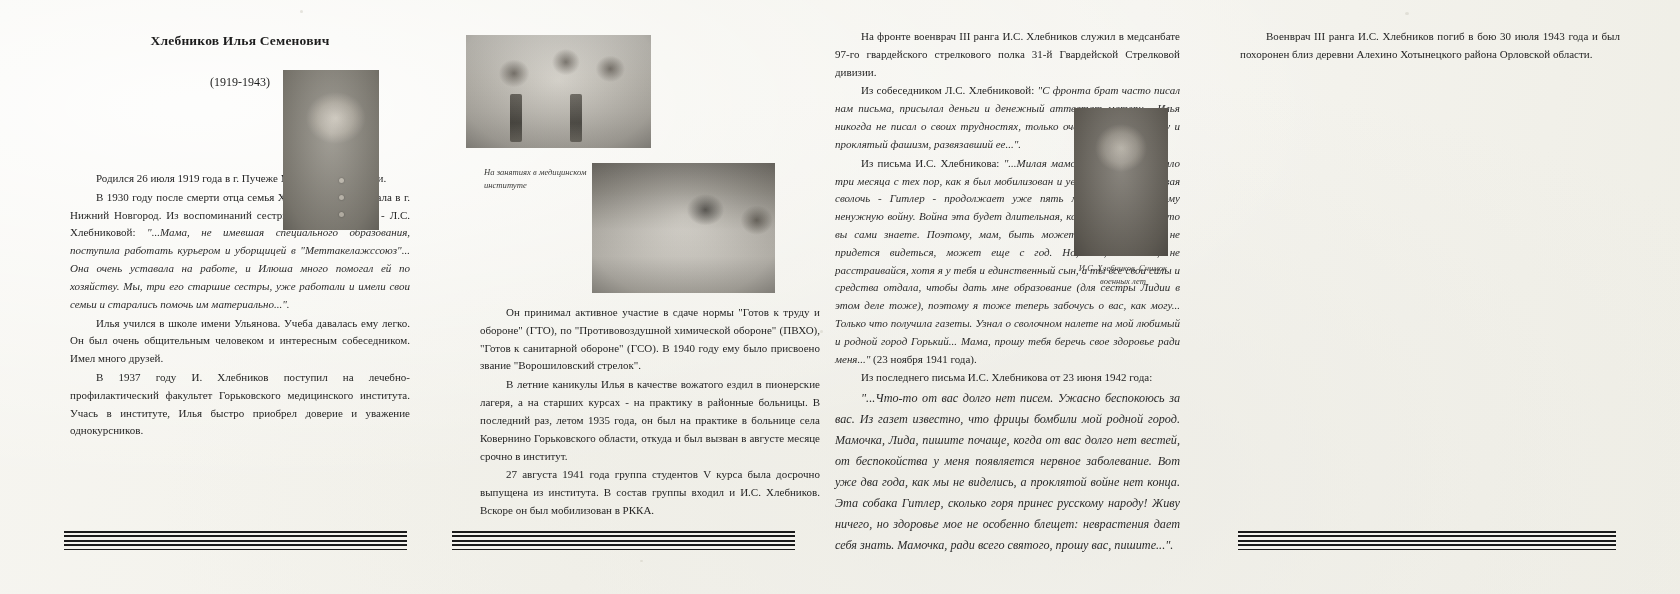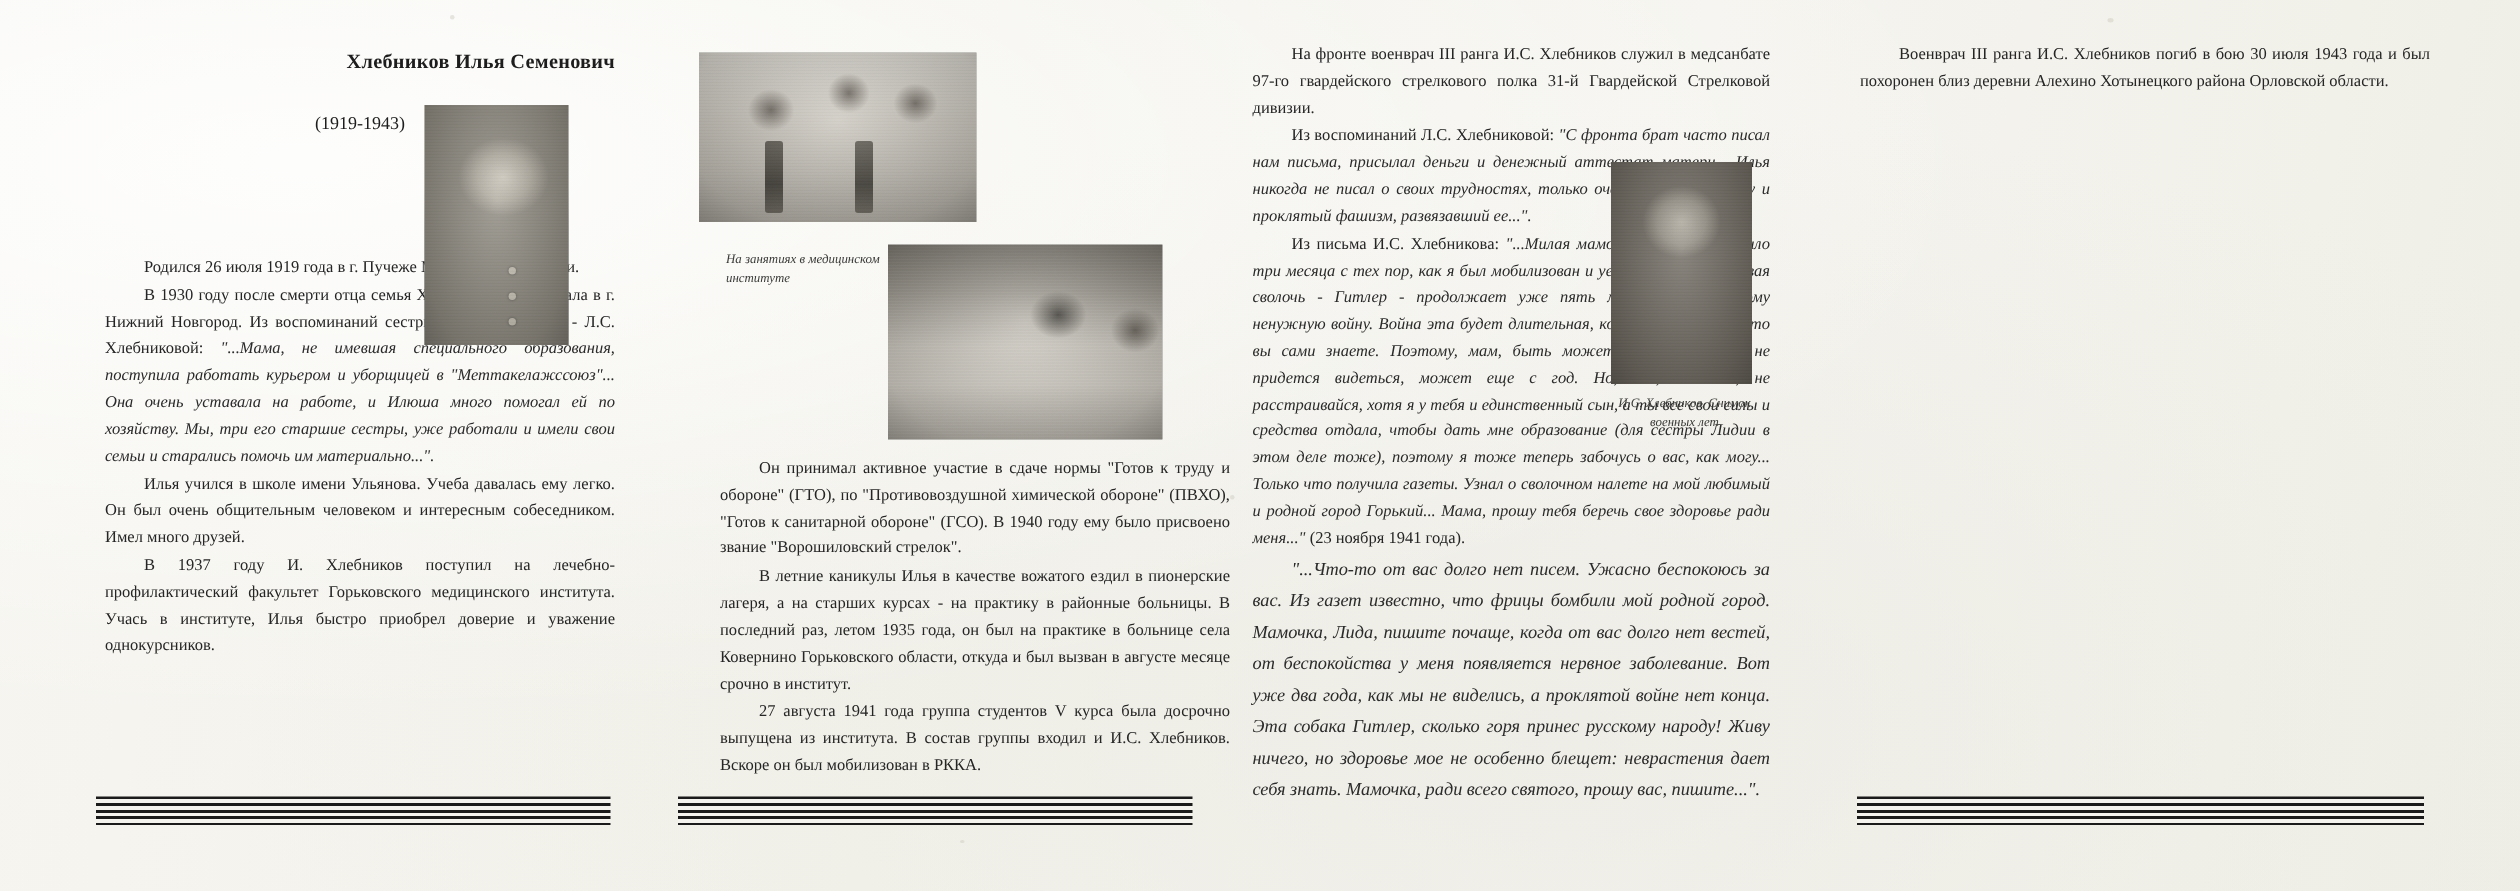--- a/index.html
+++ b/index.html
@@ -24,21 +24,21 @@
 
   .page{position:absolute;inset:0;}
 
   .col{position:absolute;top:0;bottom:0;}
   .col-1{left:70px;width:340px;}
   .col-2{left:452px;width:340px;margin-left:28px;}
   .col-3{left:835px;width:345px;}
   .col-4{left:1240px;width:380px;}
 
   .title{
-    text-align:right;
+    text-align:center;
     font-weight:bold;
     font-size:13.5px;
     letter-spacing:.2px;
     margin-top:33px;
   }
   .dates{
     text-align:center;
     font-size:12px;
     margin-top:26px;
   }
@@ -180,22 +180,23 @@
     <div style="margin-top:304px;">
       <p class="body">Он принимал активное участие в сдаче нормы "Готов к труду и обороне" (ГТО), по "Противовоздушной химической обороне" (ПВХО), "Готов к санитарной обороне" (ГСО). В 1940 году ему было присвоено звание "Ворошиловский стрелок".</p>
       <p class="body">В летние каникулы Илья в качестве вожатого ездил в пионерские лагеря, а на старших курсах - на практику в районные больницы. В последний раз, летом 1935 года, он был на практике в больнице села Ковернино Горьковского области, откуда и был вызван в августе месяце срочно в институт.</p>
       <p class="body">27 августа 1941 года группа студентов V курса была досрочно выпущена из института. В состав группы входил и И.С. Хлебников. Вскоре он был мобилизован в РККА.</p>
     </div>
   </div>
 
   <div class="col col-3">
     <div style="margin-top:28px;">
       <p class="body">На фронте военврач III ранга И.С. Хлебников служил в медсанбате 97-го гвардейского стрелкового полка 31-й Гвардейской Стрелковой дивизии.</p>
-      <p class="body" style="padding-right:0;"><span>Из воспоминаний Л.С. Хлебниковой: </span><span class="ital">"С фронта брат часто писал нам письма, присылал деньги и денежный аттестат матери... Илья никогда не писал о своих трудностях, только очень ненавидел войну и проклятый фашизм, развязавший ее...".</span></p>
+      <p class="body" style="padding-right:0;"><span>Из собеседником Л.С. Хлебниковой: </span><span class="ital">"С фронта брат часто писал нам письма, присылал деньги и денежный аттестат матери... Илья никогда не писал о своих трудностях, только очень ненавидел войну и проклятый фашизм, развязавший ее...".</span></p>
       <p class="body" style="padding-right: 0px;"><span>Из письма И.С. Хлебникова: </span><span class="ital">"...Милая мамочка, вот уже прошло три месяца с тех пор, как я был мобилизован и уехал из дома. Кровавая сволочь - Гитлер - продолжает уже пять месяцев свою никому ненужную войну. Война эта будет длительная, конца ее не видно - это вы сами знаете. Поэтому, мам, быть может, еще долго нам не придется видеться, может еще с год. Но, ты, мамочка, не расстраивайся, хотя я у тебя и единственный сын, а ты все свои силы и средства отдала, чтобы дать мне образование (для сестры Лидии в этом деле тоже), поэтому я тоже теперь забочусь о вас, как могу... Только что получила газеты. Узнал о сволочном налете на мой любимый и родной город Горький... Мама, прошу тебя беречь свое здоровье ради меня..."</span><span> (23 ноября 1941 года).</span></p>
+      <p class="body">Из последнего письма И.С. Хлебникова от 23 июня 1942 года:</p>
       <p class="quote">"...Что-то от вас долго нет писем. Ужасно беспокоюсь за вас. Из газет известно, что фрицы бомбили мой родной город. Мамочка, Лида, пишите почаще, когда от вас долго нет вестей, от беспокойства у меня появляется нервное заболевание. Вот уже два года, как мы не виделись, а проклятой войне нет конца. Эта собака Гитлер, сколько горя принес русскому народу! Живу ничего, но здоровье мое не особенно блещет: неврастения дает себя знать. Мамочка, ради всего святого, прошу вас, пишите...".</p>
 
     </div>
   </div>
 
   <div class="photo" id="photo-portrait-soldier">
     <div class="base"></div>
     <div class="grain"></div>
     <div class="vig"></div>
   </div>

